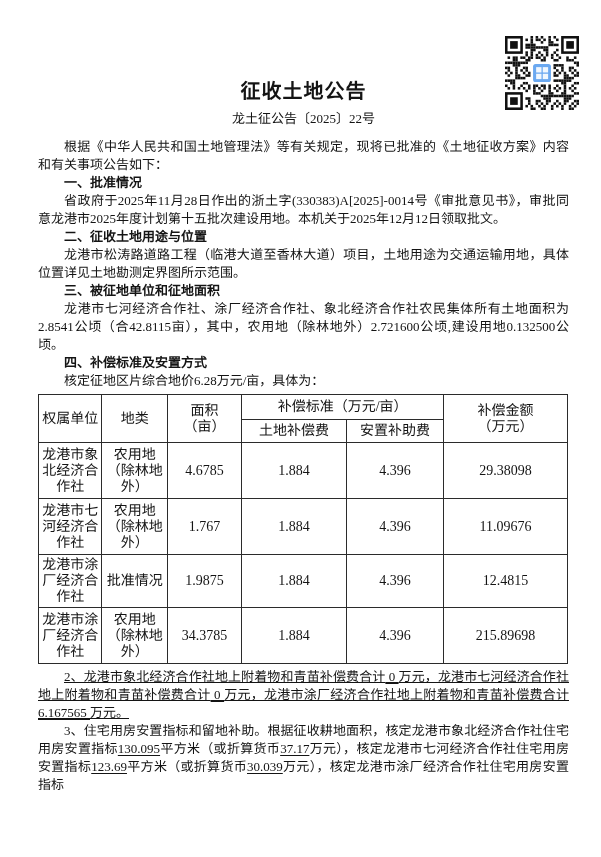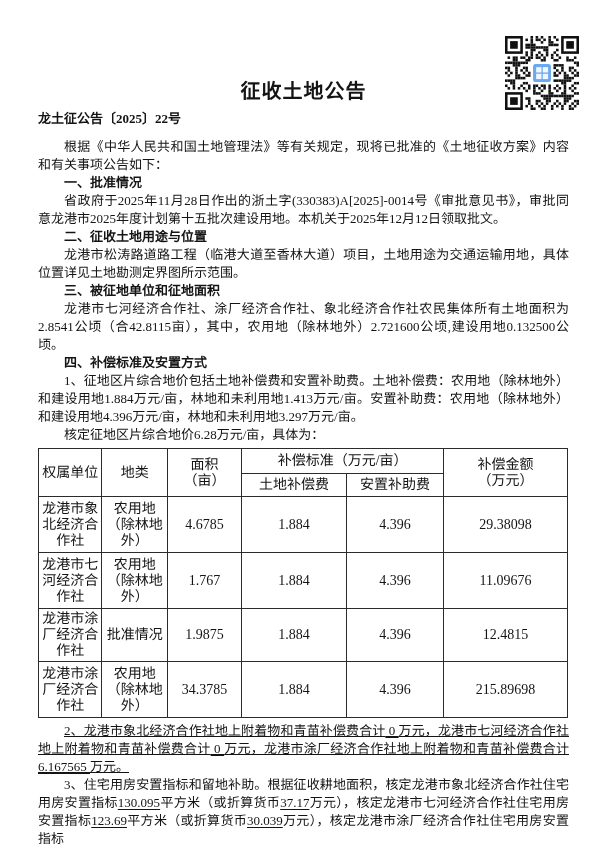--- a/index.html
+++ b/index.html
@@ -20,22 +20,22 @@
   }
   .qr svg{display:block;width:74px;height:74px;}
   h1.doc-title{
     margin:0;padding:0;
     text-align:center;
     font-size:20px;line-height:26px;
     font-weight:bold;letter-spacing:1px;
   }
   .doc-number{
     margin:6px 0 10px 0;
-    text-align:left;
-    font-size:13px;line-height:18px;font-weight:bold;
+    text-align:center;
+    font-size:13px;line-height:18px;
   }
   .body-text{font-size:13px;line-height:18px;text-align:justify;}
   .body-text p{margin:0;padding:0;text-indent:2em;}
   .body-text p.head{font-weight:bold;}
   table.comp{
     border-collapse:collapse;
     width:530px;
     margin:4px 0 4px 0;
     table-layout:fixed;
     font-size:14px;line-height:16px;
@@ -360,21 +360,20 @@
     <p class="head">一、批准情况</p>
     <p>省政府于2025年11月28日作出的浙土字(330383)A[2025]-0014号《审批意见书》，审批同意龙港市2025年度计划第十五批次建设用地。本机关于2025年12月12日领取批文。</p>
 
     <p class="head">二、征收土地用途与位置</p>
     <p>龙港市松涛路道路工程（临港大道至香林大道）项目，土地用途为交通运输用地，具体位置详见土地勘测定界图所示范围。</p>
 
     <p class="head">三、被征地单位和征地面积</p>
     <p>龙港市七河经济合作社、涂厂经济合作社、象北经济合作社农民集体所有土地面积为2.8541公顷（合42.8115亩），其中，农用地（除林地外）2.721600公顷,建设用地0.132500公顷。</p>
 
     <p class="head">四、补偿标准及安置方式</p>
-    <p>1、征地区片综合地价包括土地补偿费和安置补助费。土地补偿费：农用地（除林地外）和建设用地1.884万元/亩，林地和未利用地1.413万元/亩。安置补助费：农用地（除林地外）和建设用地4.396万元/亩，林地和未利用地3.297万元/亩。</p>
     <p>核定征地区片综合地价6.28万元/亩，具体为：</p>
 
     <table class="comp">
       <colgroup>
         <col class="c-unit">
           <col class="c-type">
           <col class="c-area">
         <col class="c-landcomp">
           <col class="c-resettle">
           <col class="c-amount">

